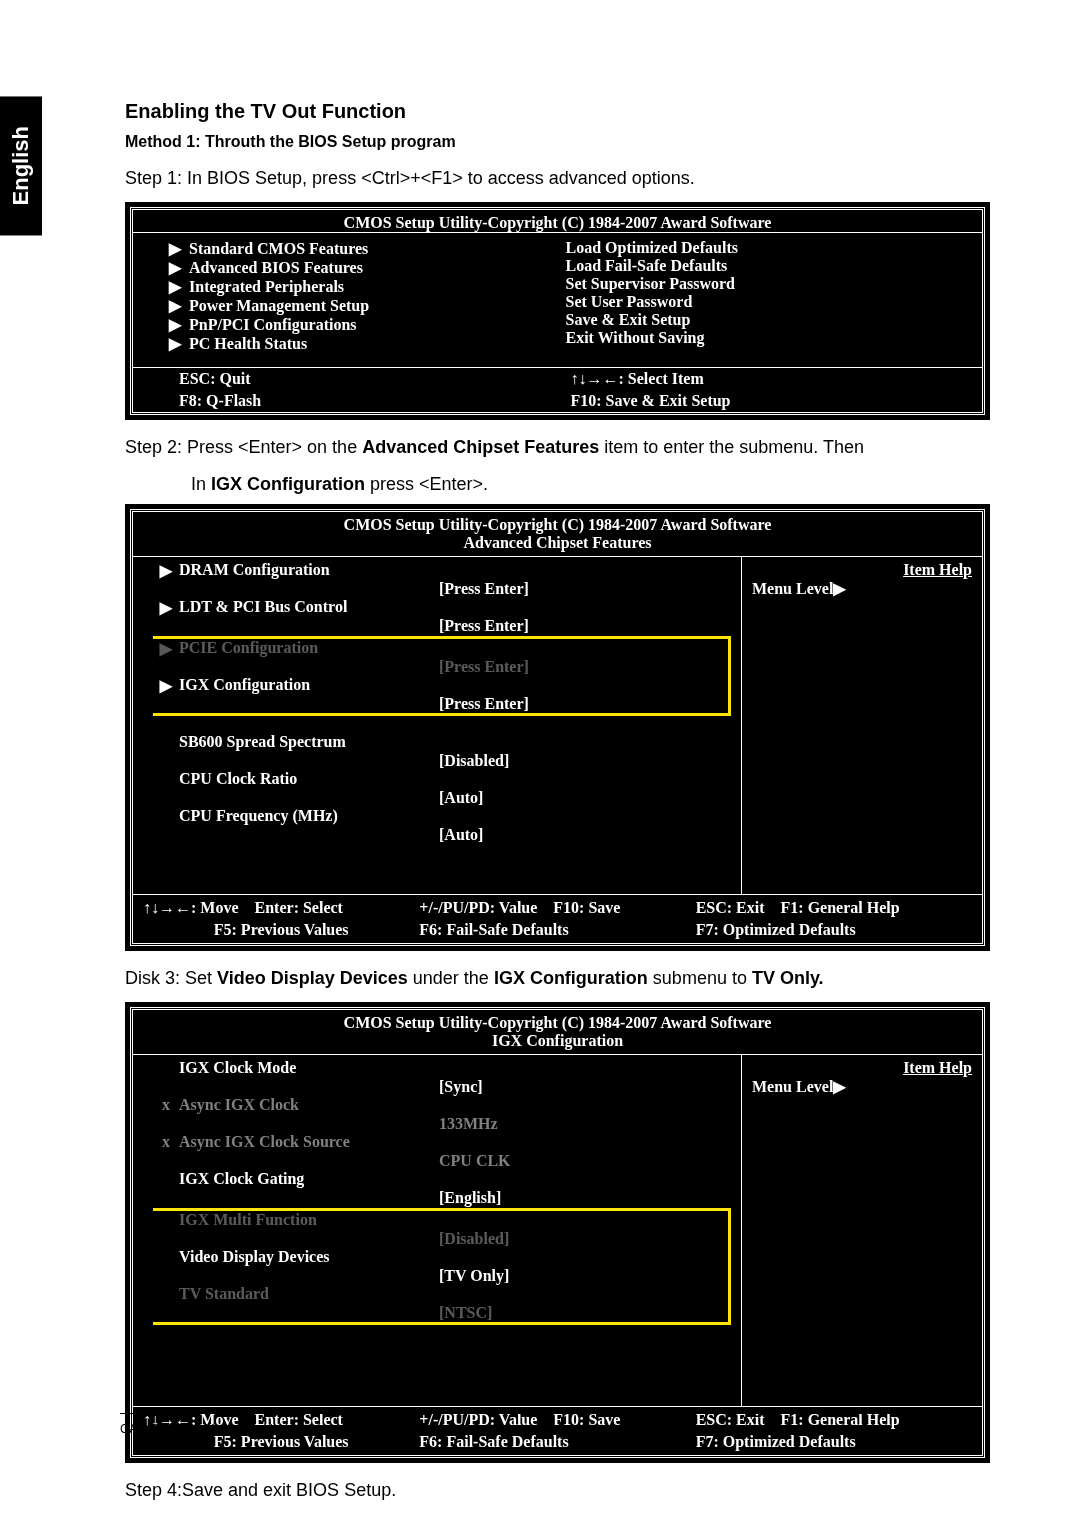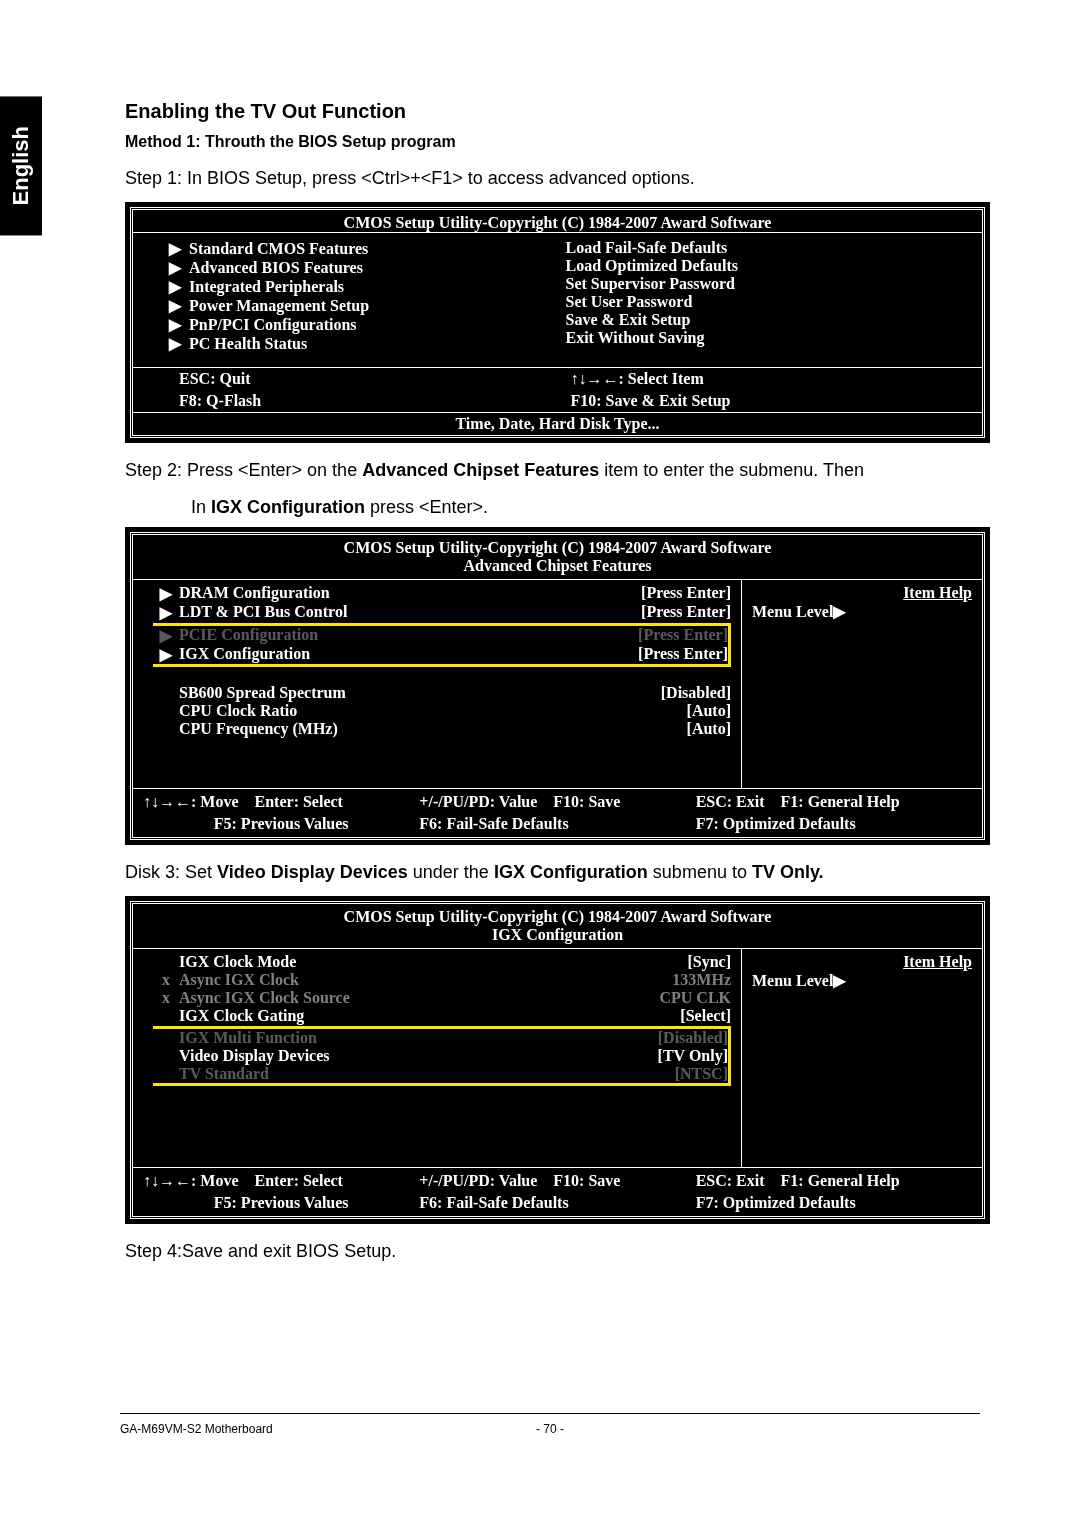--- a/index.html
+++ b/index.html
@@ -124,21 +124,22 @@
   }
   .option-row .lead {
     width: 26px;
     text-align: center;
   }
   .option-row .label {
     width: 260px;
   }
   .option-row .value {
     flex: 1;
-    text-align: right;
+    text-align: left;
+    margin-top: 19px;
   }
   .highlight-box {
     border-top: 3px solid #ffe600;
     border-bottom: 3px solid #ffe600;
     border-right: 3px solid #ffe600;
     margin: 1px 0;
   }
   .bios-footer {
     border-top: 1px solid #fff;
     display: flex;
@@ -181,37 +182,36 @@
         <div class="bios-cols">
           <div class="bios-col-left">
             <div class="menu-item"><span class="tri">▶</span><span>Standard CMOS Features</span></div>
             <div class="menu-item"><span class="tri">▶</span><span>Advanced BIOS Features</span></div>
             <div class="menu-item"><span class="tri">▶</span><span>Integrated Peripherals</span></div>
             <div class="menu-item"><span class="tri">▶</span><span>Power Management Setup</span></div>
             <div class="menu-item"><span class="tri">▶</span><span>PnP/PCI Configurations</span></div>
             <div class="menu-item"><span class="tri">▶</span><span>PC Health Status</span></div>
           </div>
           <div class="bios-col-right">
+            <div class="menu-item"><span>Load Optimized Defaults</span></div>
             <div class="menu-item"><span>Load Fail-Safe Defaults</span></div>
-            <div class="menu-item"><span>Load Optimized Defaults</span></div>
             <div class="menu-item"><span>Set Supervisor Password</span></div>
             <div class="menu-item"><span>Set User Password</span></div>
             <div class="menu-item"><span>Save &amp; Exit Setup</span></div>
             <div class="menu-item"><span>Exit Without Saving</span></div>
           </div>
         </div>
         <div class="bios-helpbar">
           <div>ESC: Quit</div>
           <div>↑↓→←: Select Item</div>
         </div>
         <div class="bios-helpbar" style="border-top:none;">
           <div>F8: Q-Flash</div>
           <div>F10: Save &amp; Exit Setup</div>
         </div>
-        <div class="bios-msg">Time, Date, Hard Disk Type...</div>
       </div>
     </div>
 
     <div class="step">
       <span>Step 2:  Press &lt;Enter&gt; on the </span><span class="bold">Advanced Chipset Features</span><span> item to enter the submenu. Then</span>
     </div>
     <div class="step-indent">
       <span>In </span><span class="bold">IGX Configuration</span><span> press &lt;Enter&gt;.</span>
     </div>
 
@@ -301,21 +301,21 @@
                 <span class="value">133MHz</span>
               </div>
             <div class="option-row grey">
                 <span class="lead">x</span>
                 <span class="label">Async IGX Clock Source</span>
                 <span class="value">CPU   CLK</span>
               </div>
             <div class="option-row">
                 <span class="lead"></span>
                 <span class="label">IGX Clock Gating</span>
-                <span class="value">[Select]</span>
+                <span class="value">[English]</span>
               </div>
             <div class="highlight-box">
               <div class="option-row" style="opacity:0.35;">
                   <span class="lead"></span>
                   <span class="label">IGX Multi Function</span>
                   <span class="value">[Disabled]</span>
                 </div>
               <div class="option-row">
                   <span class="lead"></span>
                   <span class="label">Video Display Devices</span>

